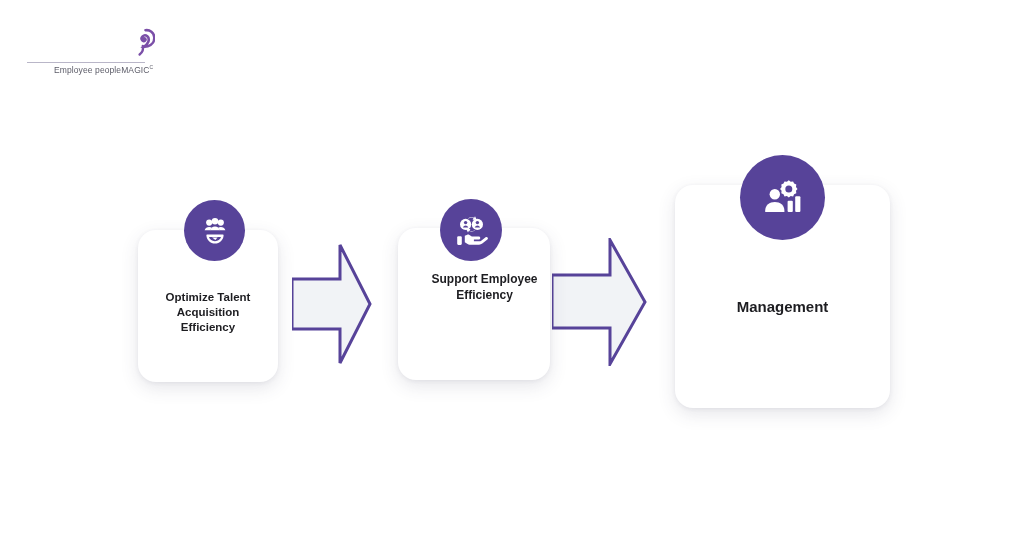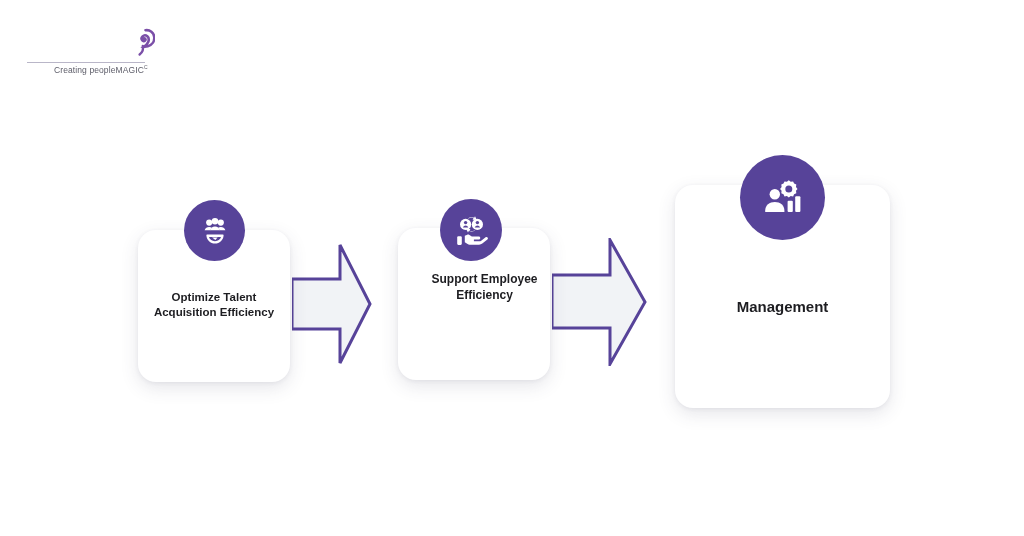--- a/index.html
+++ b/index.html
@@ -55,21 +55,21 @@
   }
   .badge{
     position:absolute;
     border-radius:50%;
     background:#574399;
     display:flex;align-items:center;justify-content:center;
   }
   .badge svg{display:block;}
 
   
-  #card-1{left:138px;top:230px;width:152px;height:152px;}
+  #card-1{left:138px;top:230px;width:140px;height:152px;}
   #card-1 .card-label{top:60px;font-size:11.5px;}
   #badge-1{left:184px;top:200px;width:61px;height:61px;}
 
   
   #card-2{left:398px;top:228px;width:152px;height:152px;}
   #card-2 .card-label{top:44px;font-size:12px;padding-left:31px;}
   #badge-2{left:440px;top:199px;width:62px;height:62px;}
 
   
   #card-3{left:675px;top:185px;width:215px;height:223px;}
@@ -82,21 +82,21 @@
 <div class="stage">
 
   <div class="logo">
     <div class="logo-swirl">
       <svg width="26" height="30" viewBox="0 0 26 30">
         <path d="M16.5 2.2c4.6-.6 8.2 2.3 8.7 6.6.5 4.4-2.3 8.2-6.4 9.4-1.3.4-2.3.5-3.7.4 1.9-1.3 3.3-2.7 4.1-4.6.9-2.2.6-4.4-.9-5.7-1.4-1.2-3.4-1.2-4.7.1-1.2 1.2-1.3 2.9-.3 4 .8.9 2 .9 2.7.2.6-.6.6-1.4.1-1.9-.4-.4-1-.4-1.3 0" fill="none" stroke="#7b4fa8" stroke-width="2.6" stroke-linecap="round"></path>
         <path d="M13.8 17.9c.8 3.2-.5 6.6-3.2 8.6" fill="none" stroke="#7b4fa8" stroke-width="2.4" stroke-linecap="round"></path>
       </svg>
     </div>
     <div class="logo-rule"></div>
-    <div class="logo-tag"><span>Creating peopleMAGIC</span><sup>C</sup></div>
+    <div class="logo-tag"><span>Employee peopleMAGIC</span><sup>C</sup></div>
   </div>
 
   <div class="arrow" id="arrow-1" style="left:292px;top:243px;width:80px;height:122px;">
     <svg width="80" height="122" viewBox="0 0 80 122">
       <path d="M0 36 H48 V2 L78 61 L48 120 V86 H0 Z" fill="#f1f3f6" stroke="#574399" stroke-width="3" stroke-linejoin="miter"></path>
     </svg>
   </div>
 
   <div class="arrow" id="arrow-2" style="left:552px;top:238px;width:95px;height:128px;">
     <svg width="95" height="128" viewBox="0 0 95 128">

